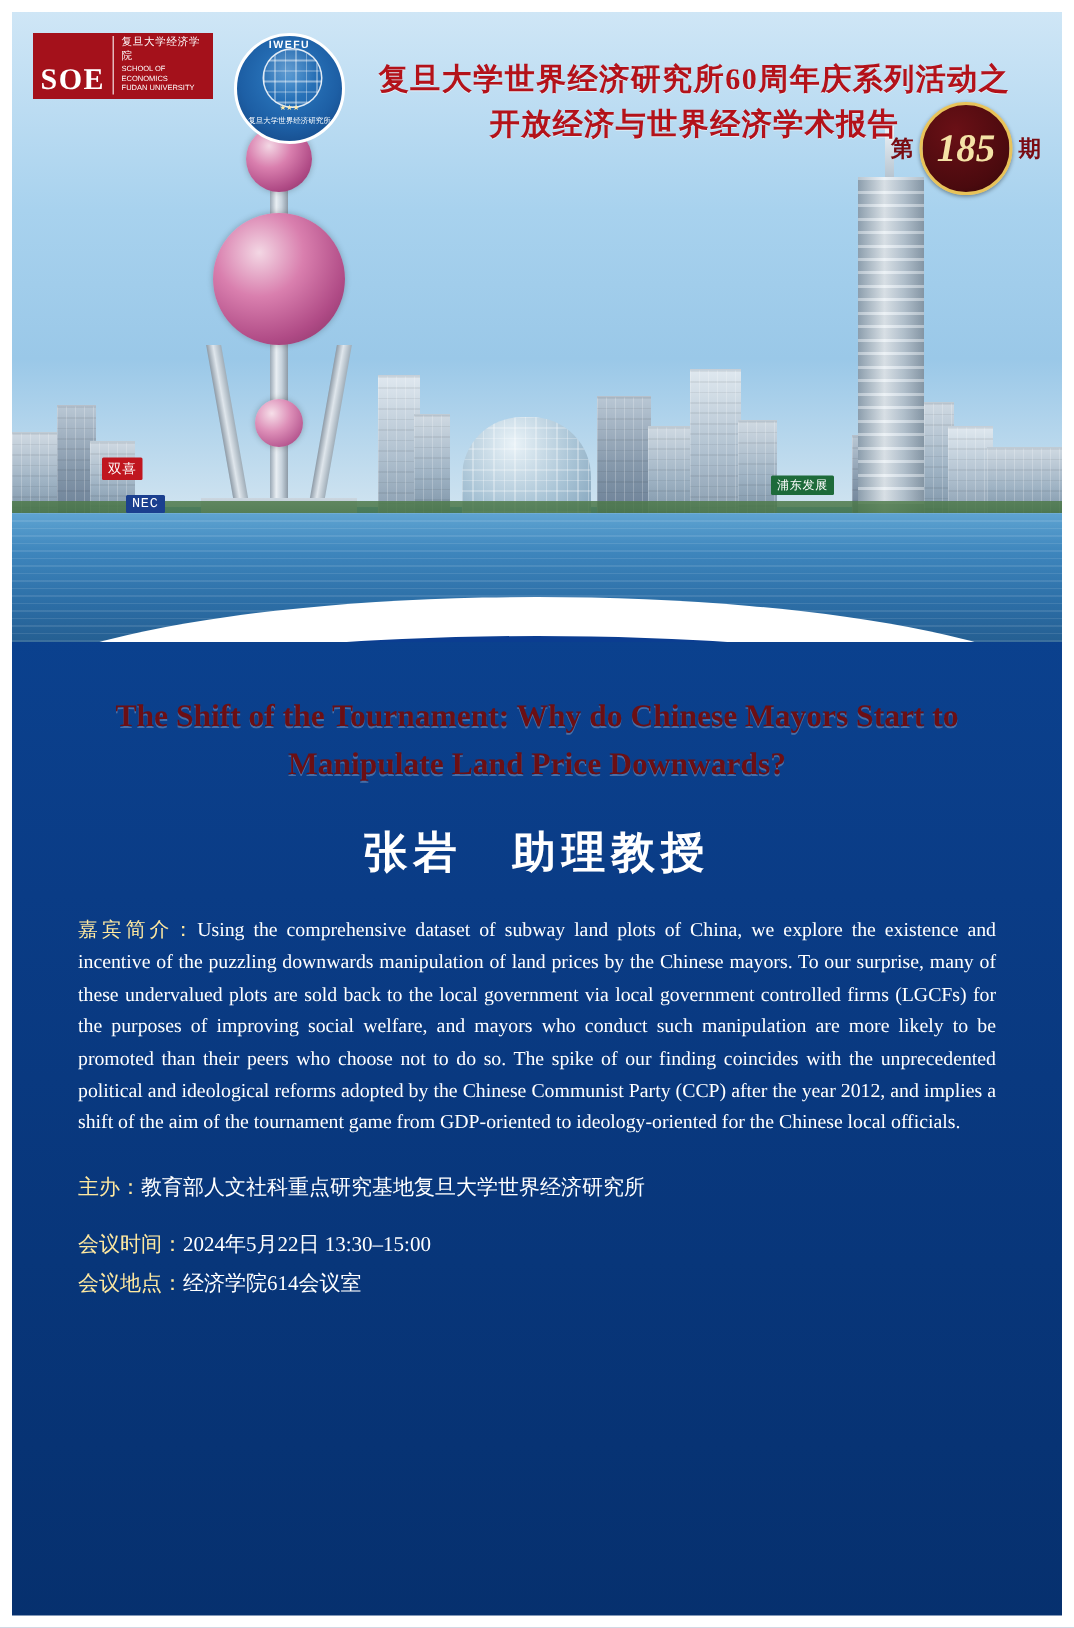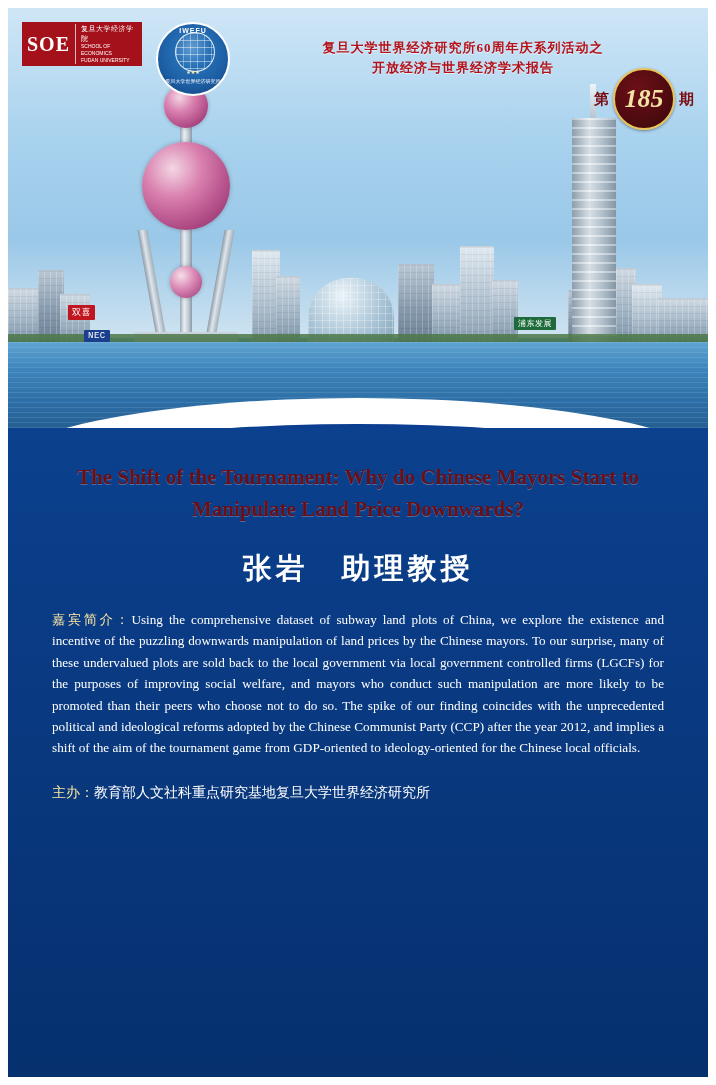--- a/index.html
+++ b/index.html
@@ -150,21 +150,21 @@
     border-radius:50% 50% 0 0 / 100% 100% 0 0;
     transform: translateY(56px);
   }
 
   
   .head {
     position:absolute; left:0; right:0; top:0; height:130px;
     display:flex; align-items:flex-start; padding:14px 12px 0 14px;
   }
   .soe-logo{
-    width:120px; height:44px; background:#a4111b; display:flex; align-items:center;
+    width:120px; height:44px; background:#a4111b; display:flex; align-items:flex-end;
     padding:3px 5px; flex:none;
   }
   .soe-logo .soe-text{
     color:#fff; font-family:"Liberation Serif",serif; font-weight:bold;
     font-size:20px; letter-spacing:1px; line-height:1; padding-right:5px;
   }
   .soe-logo .soe-en{
     color:#fff; font-size:5px; line-height:1.35; font-family:"Liberation Sans",sans-serif;
     border-left:1px solid rgba(255,255,255,.7); padding-left:5px;
   }
@@ -196,21 +196,21 @@
     position:absolute; bottom:9px; font-size:5px; line-height:1.2; width:100%;
   }
   .iwefu .iw-ribbon{
     position:absolute; bottom:19px; width:100%; font-size:5px; color:#ffe9a8;
   }
 
   .title-wrap{
     flex:1; text-align:center; padding-top:16px; position:relative;
   }
   .t-line1, .t-line2{
-    color:#b3121a; font-weight:bold; font-size:13px; letter-spacing:1px;
+    color:#b3121a; font-weight:bold; font-size:20px; letter-spacing:1px;
     text-shadow:0 1px 0 rgba(255,255,255,.55);
     line-height:1.5;
   }
   .t-line2{ display:inline-block; }
   .issue-row{
     position:absolute; right:2px; top:46px; display:flex; align-items:center; gap:4px;
   }
   .issue-label{ color:#7a0c12; font-weight:bold; font-size:15px; }
   .issue-badge{
     width:62px; height:62px; border-radius:50%;
@@ -345,16 +345,24 @@
 
     <div class="para">
       <span class="lead">嘉宾简介：</span><span>Using the comprehensive dataset of subway land plots of China, we explore the existence and incentive of the puzzling downwards manipulation of land prices by the Chinese mayors. To our surprise, many of these undervalued plots are sold back to the local government via local government controlled firms (LGCFs) for the purposes of improving social welfare, and mayors who conduct such manipulation are more likely to be promoted than their peers who choose not to do so. The spike of our finding coincides with the unprecedented political and ideological reforms adopted by the Chinese Communist Party (CCP) after the year 2012, and implies a shift of the aim of the tournament game from GDP-oriented to ideology-oriented for the Chinese local officials.</span>
     </div>
 
 
     <div class="org">
       <span>主办：</span><span class="val">教育部人文社科重点研究基地复旦大学世界经济研究所</span>
     </div>
 
+    <div class="meta">
+      <div>
+        <span>会议时间：</span><span class="val">2024年5月22日 13:30–15:00</span>
+      </div>
+      <div>
+        <span>会议地点：</span><span class="val">经济学院614会议室</span>
+      </div>
+    </div>
 
   </div>
 </div>
 <div class="edge-white"></div>
 
 </body></html>

